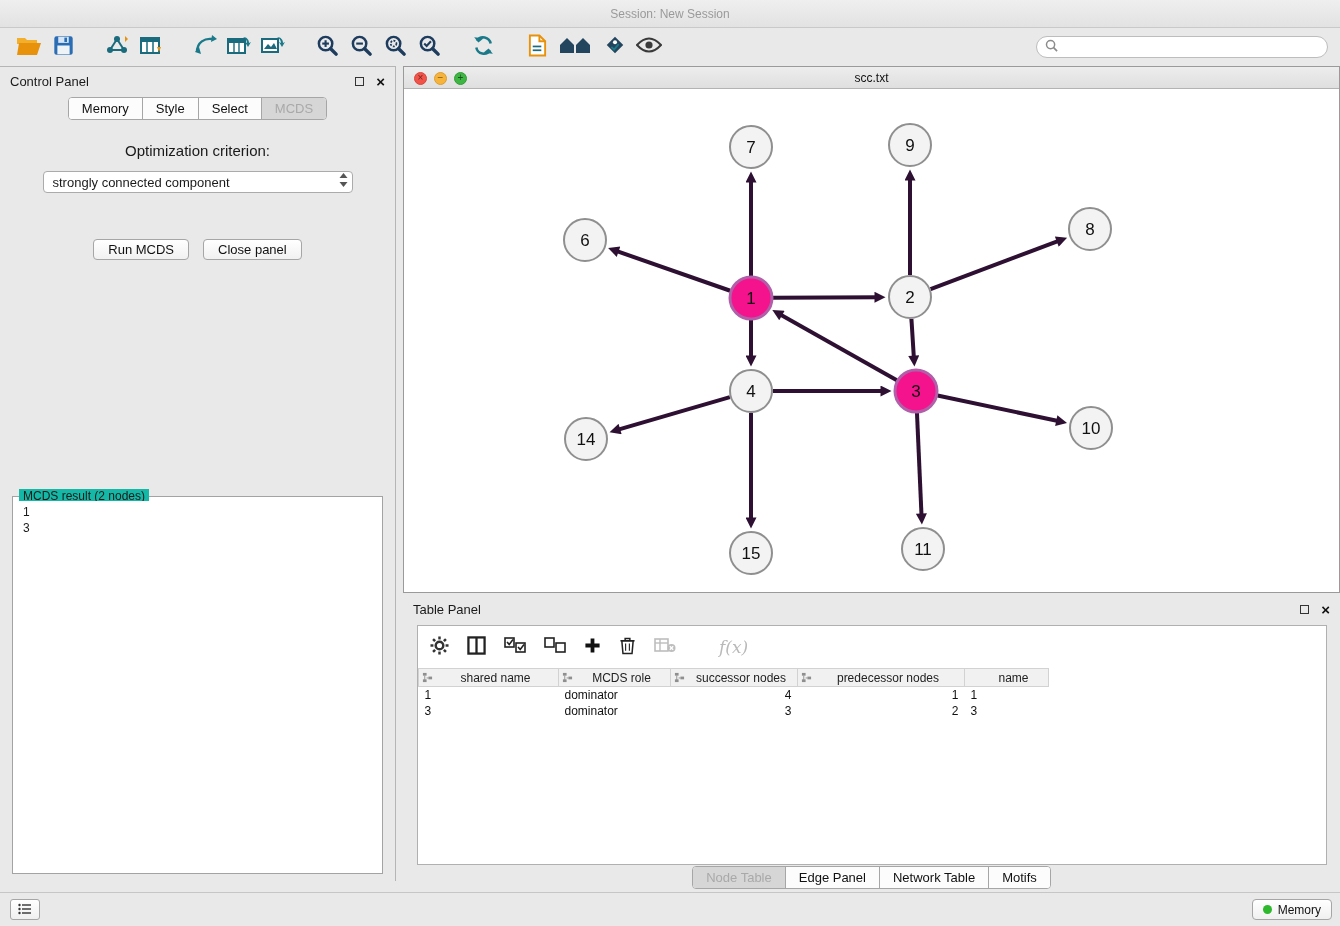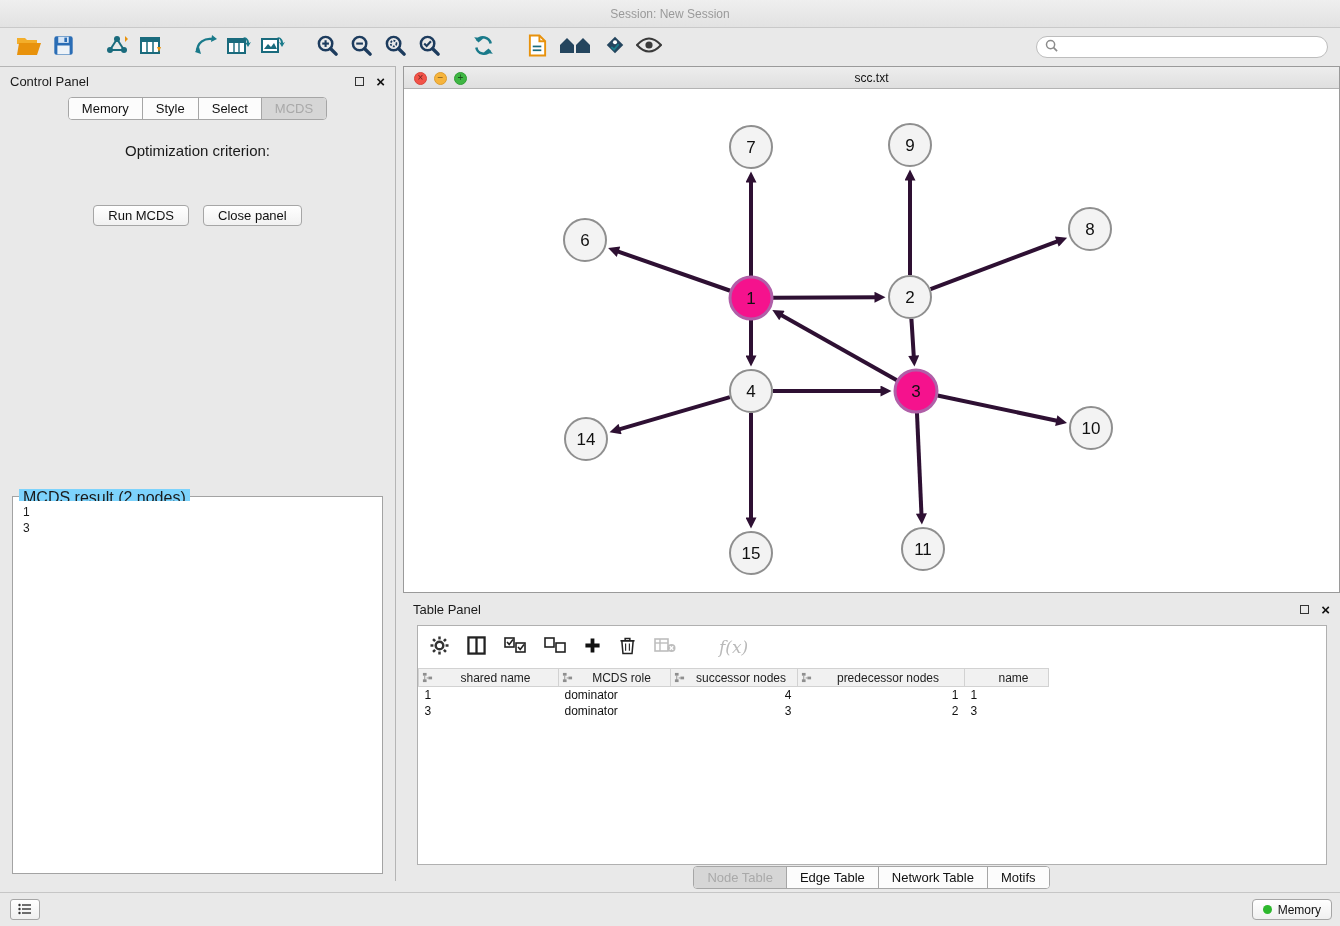--- a/index.html
+++ b/index.html
@@ -40,22 +40,22 @@
   .cp-body { padding-top:22px; text-align:center; }
   .opt-label { font-size:15px; margin-bottom:12px; }
   .combo { width:310px; height:22px; margin:0 auto; background:#fff; border:1px solid #ababab;
     border-radius:4px; display:flex; align-items:center; padding:0 4px 0 9px; }
   .combo .cval { flex:1; text-align:left; font-size:13px; }
   .btn-row { margin-top:14px; display:flex; justify-content:center; gap:14px; }
   .pbtn { font-size:13px; font-family:inherit; padding:2px 14px; background:linear-gradient(#fff,#f1f1f1);
     border:1px solid #a6a6a6; border-radius:4px; color:#111;margin-top:32px; }
   .groupbox { position:absolute; left:12px; top:429px; width:371px; height:378px;
     border:1px solid #a3a3a3; background:#fff; }
-  .groupbox .legend { position:absolute; top:-8px; left:6px; background:#7dd3fc;
-    padding:0 4px; font-size:16px; color:#1a1a1a;text-align:right; }
+  .groupbox .legend { position:absolute; top:-8px; left:6px; background:#14b8a6;
+    padding:0 4px; font-size:12px; color:#1a1a1a;text-align:right; }
   .groupbox .gb-text { position:absolute; inset:4px; background:#fff; overflow:auto;
     font-size:12px; line-height:16px; text-align:left; padding:3px 6px; }
 
   
   .net-window { position:absolute; left:403px; top:66px; width:937px; height:527px;
     background:#fff; border:1px solid #9a9a9a; }
   .net-titlebar { height:22px; background:linear-gradient(#ededed,#dfdfdf);
     border-bottom:1px solid #b3b3b3; position:relative; display:flex; align-items:center; justify-content:center; }
   .net-titlebar .ntitle { font-size:12px; color:#111; }
   .lights { position:absolute; left:10px; top:0; height:22px; display:flex; align-items:center; gap:7px; }
@@ -284,20 +284,29 @@
     <div class="seg-row">
       <div class="seg">
         <button class="segbtn">Memory</button>
         <button class="segbtn">Style</button>
         <button class="segbtn">Select</button>
         <button class="segbtn active">MCDS</button>
       </div>
     </div>
     <div class="cp-body">
       <div class="opt-label">Optimization criterion:</div>
+      <div class="combo">
+        <span class="cval">strongly connected component</span>
+        <span>
+          <svg width="9" height="14" viewBox="0 0 9 14">
+              <path d="M4.5 0 L8.5 5 H0.5 Z" fill="#555"></path>
+              <path d="M4.5 14 L8.5 9 H0.5 Z" fill="#555"></path>
+            </svg>
+        </span>
+      </div>
       <div class="btn-row">
         <button class="pbtn">Run MCDS</button>
         <button class="pbtn">Close panel</button>
       </div>
     </div>
     <div class="groupbox">
       <span class="legend">MCDS result (2 nodes)</span>
       <div class="gb-text">
         <div>1</div>
         <div>3</div>
@@ -502,21 +511,21 @@
               <td class="col2">3</td>
               <td class="col3">2</td>
               <td class="col4">3</td>
             </tr>
           </tbody>
       </table>
     </div>
     <div class="tp-tabs-row">
       <div class="seg">
         <button class="segbtn active">Node Table</button>
-        <button class="segbtn">Edge Table</button>
+        <button class="segbtn">Edge Panel</button>
         <button class="segbtn">Network Table</button>
         <button class="segbtn">Motifs</button>
       </div>
     </div>
   </div>
 
   <div class="statusbar">
     <div class="list-btn">
       <span>
         <svg width="14" height="12" viewBox="0 0 14 12">

